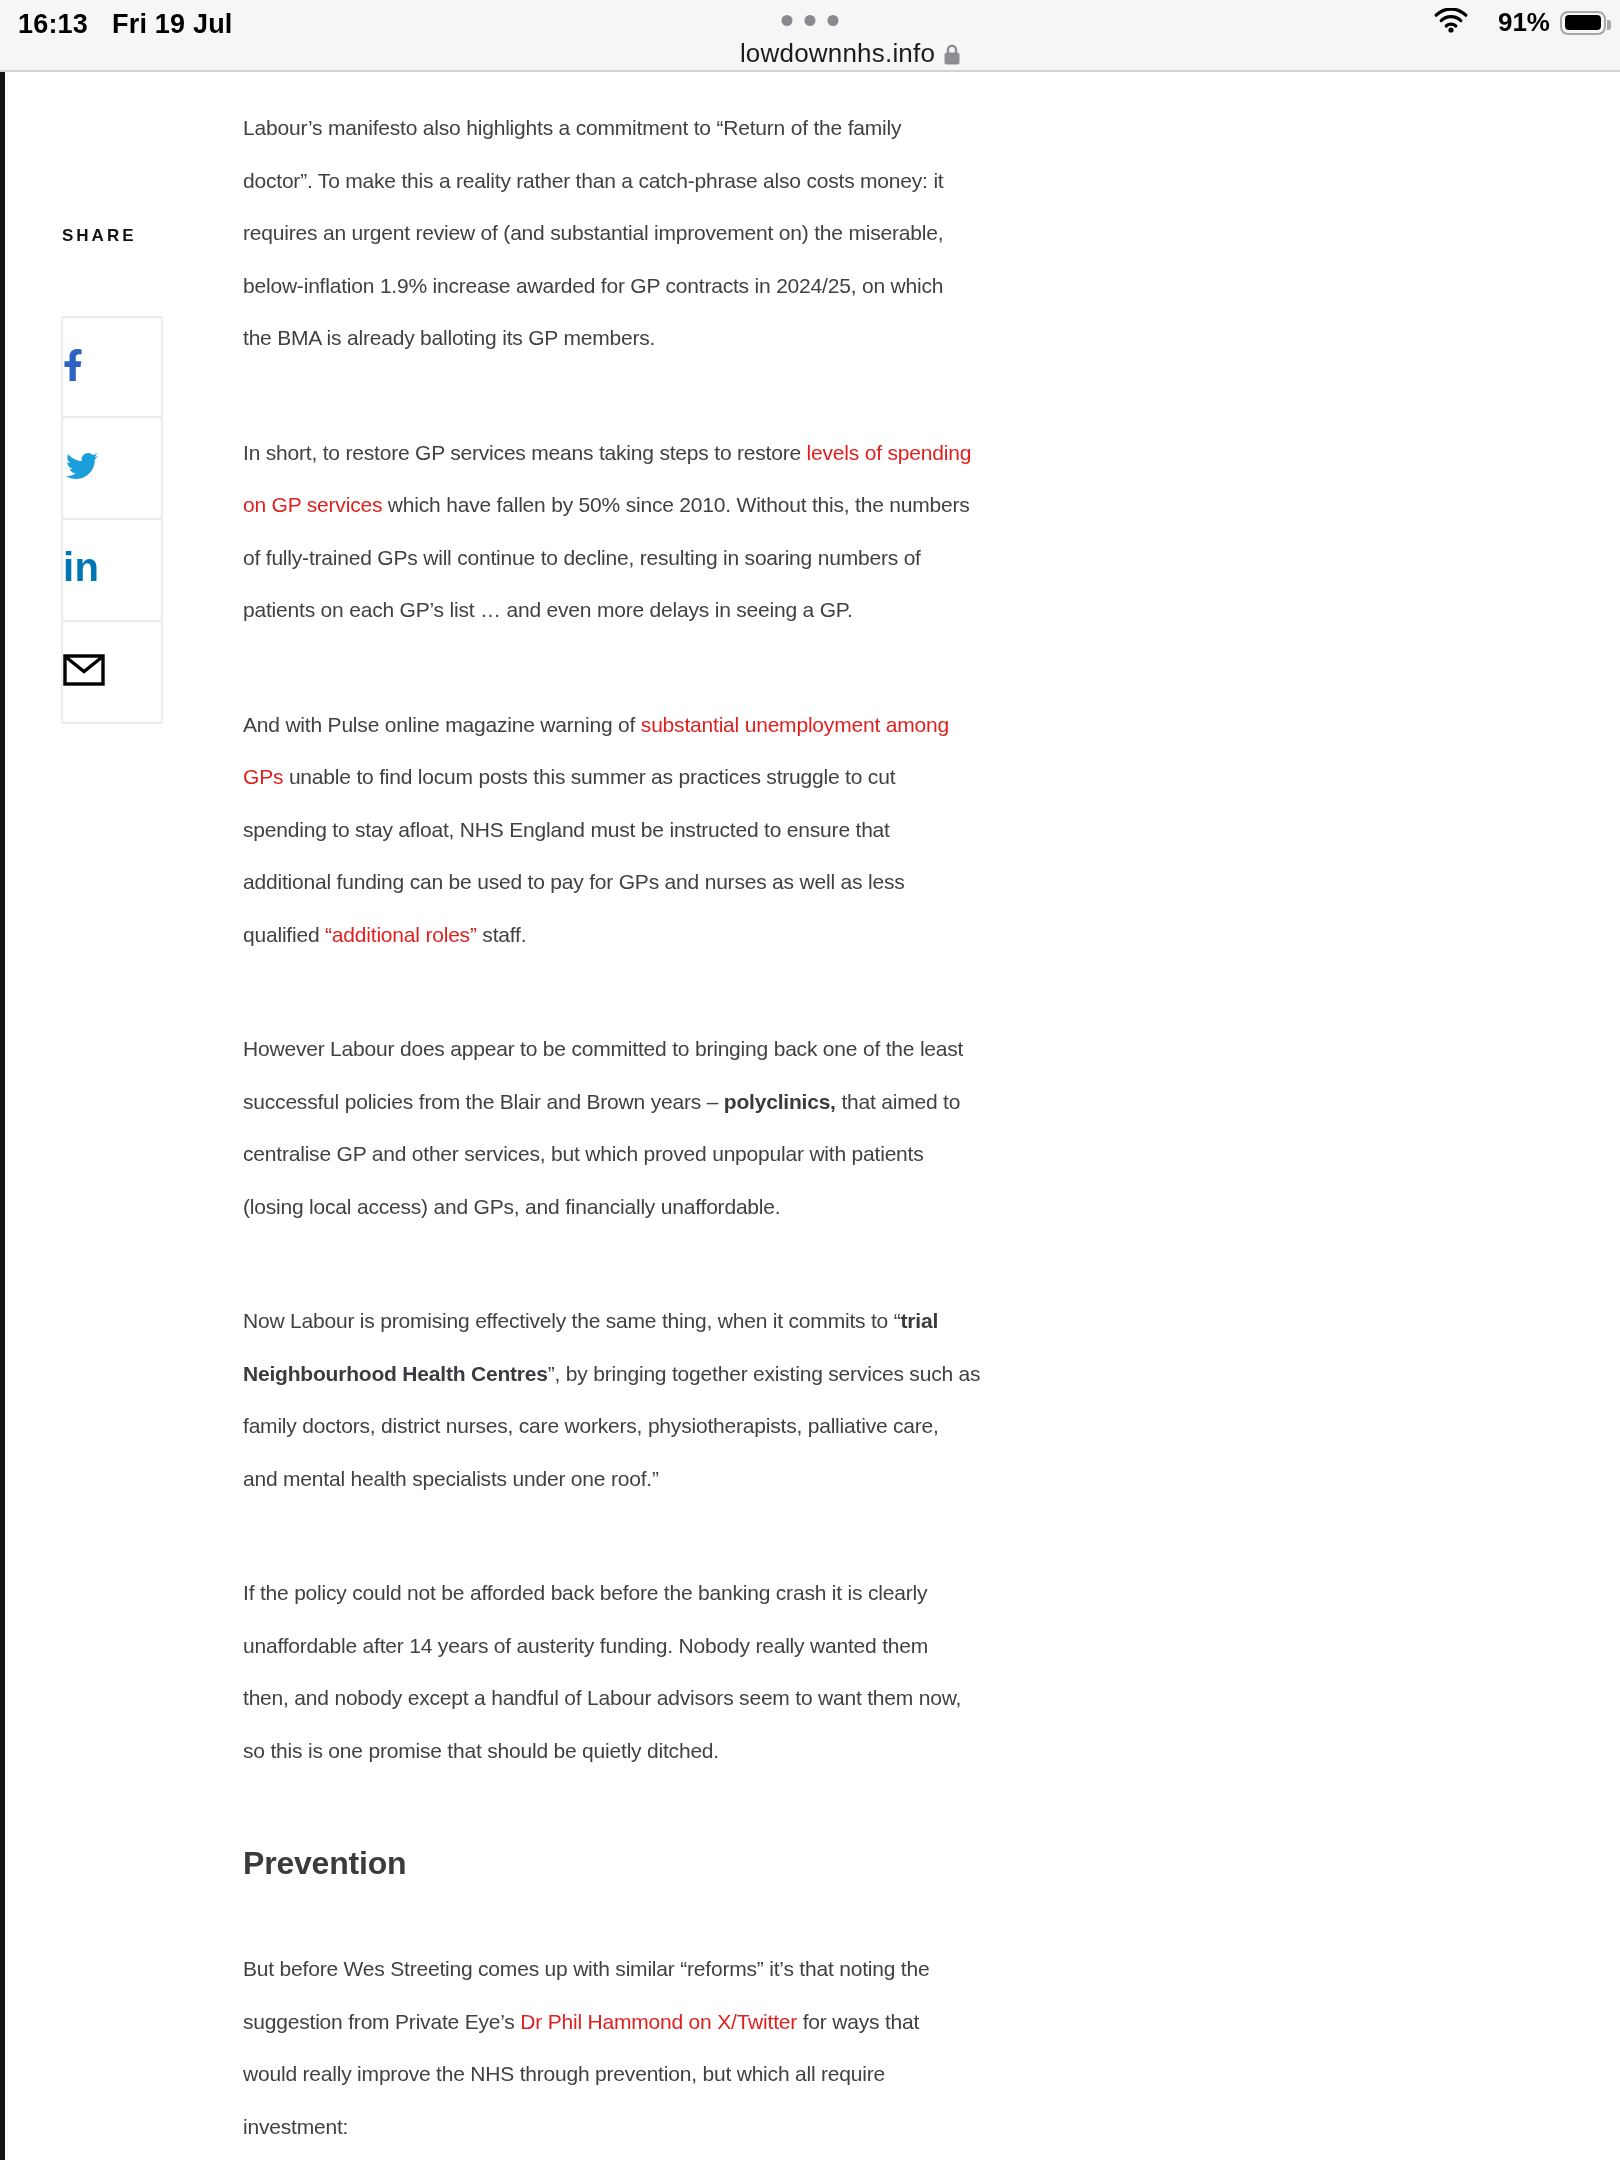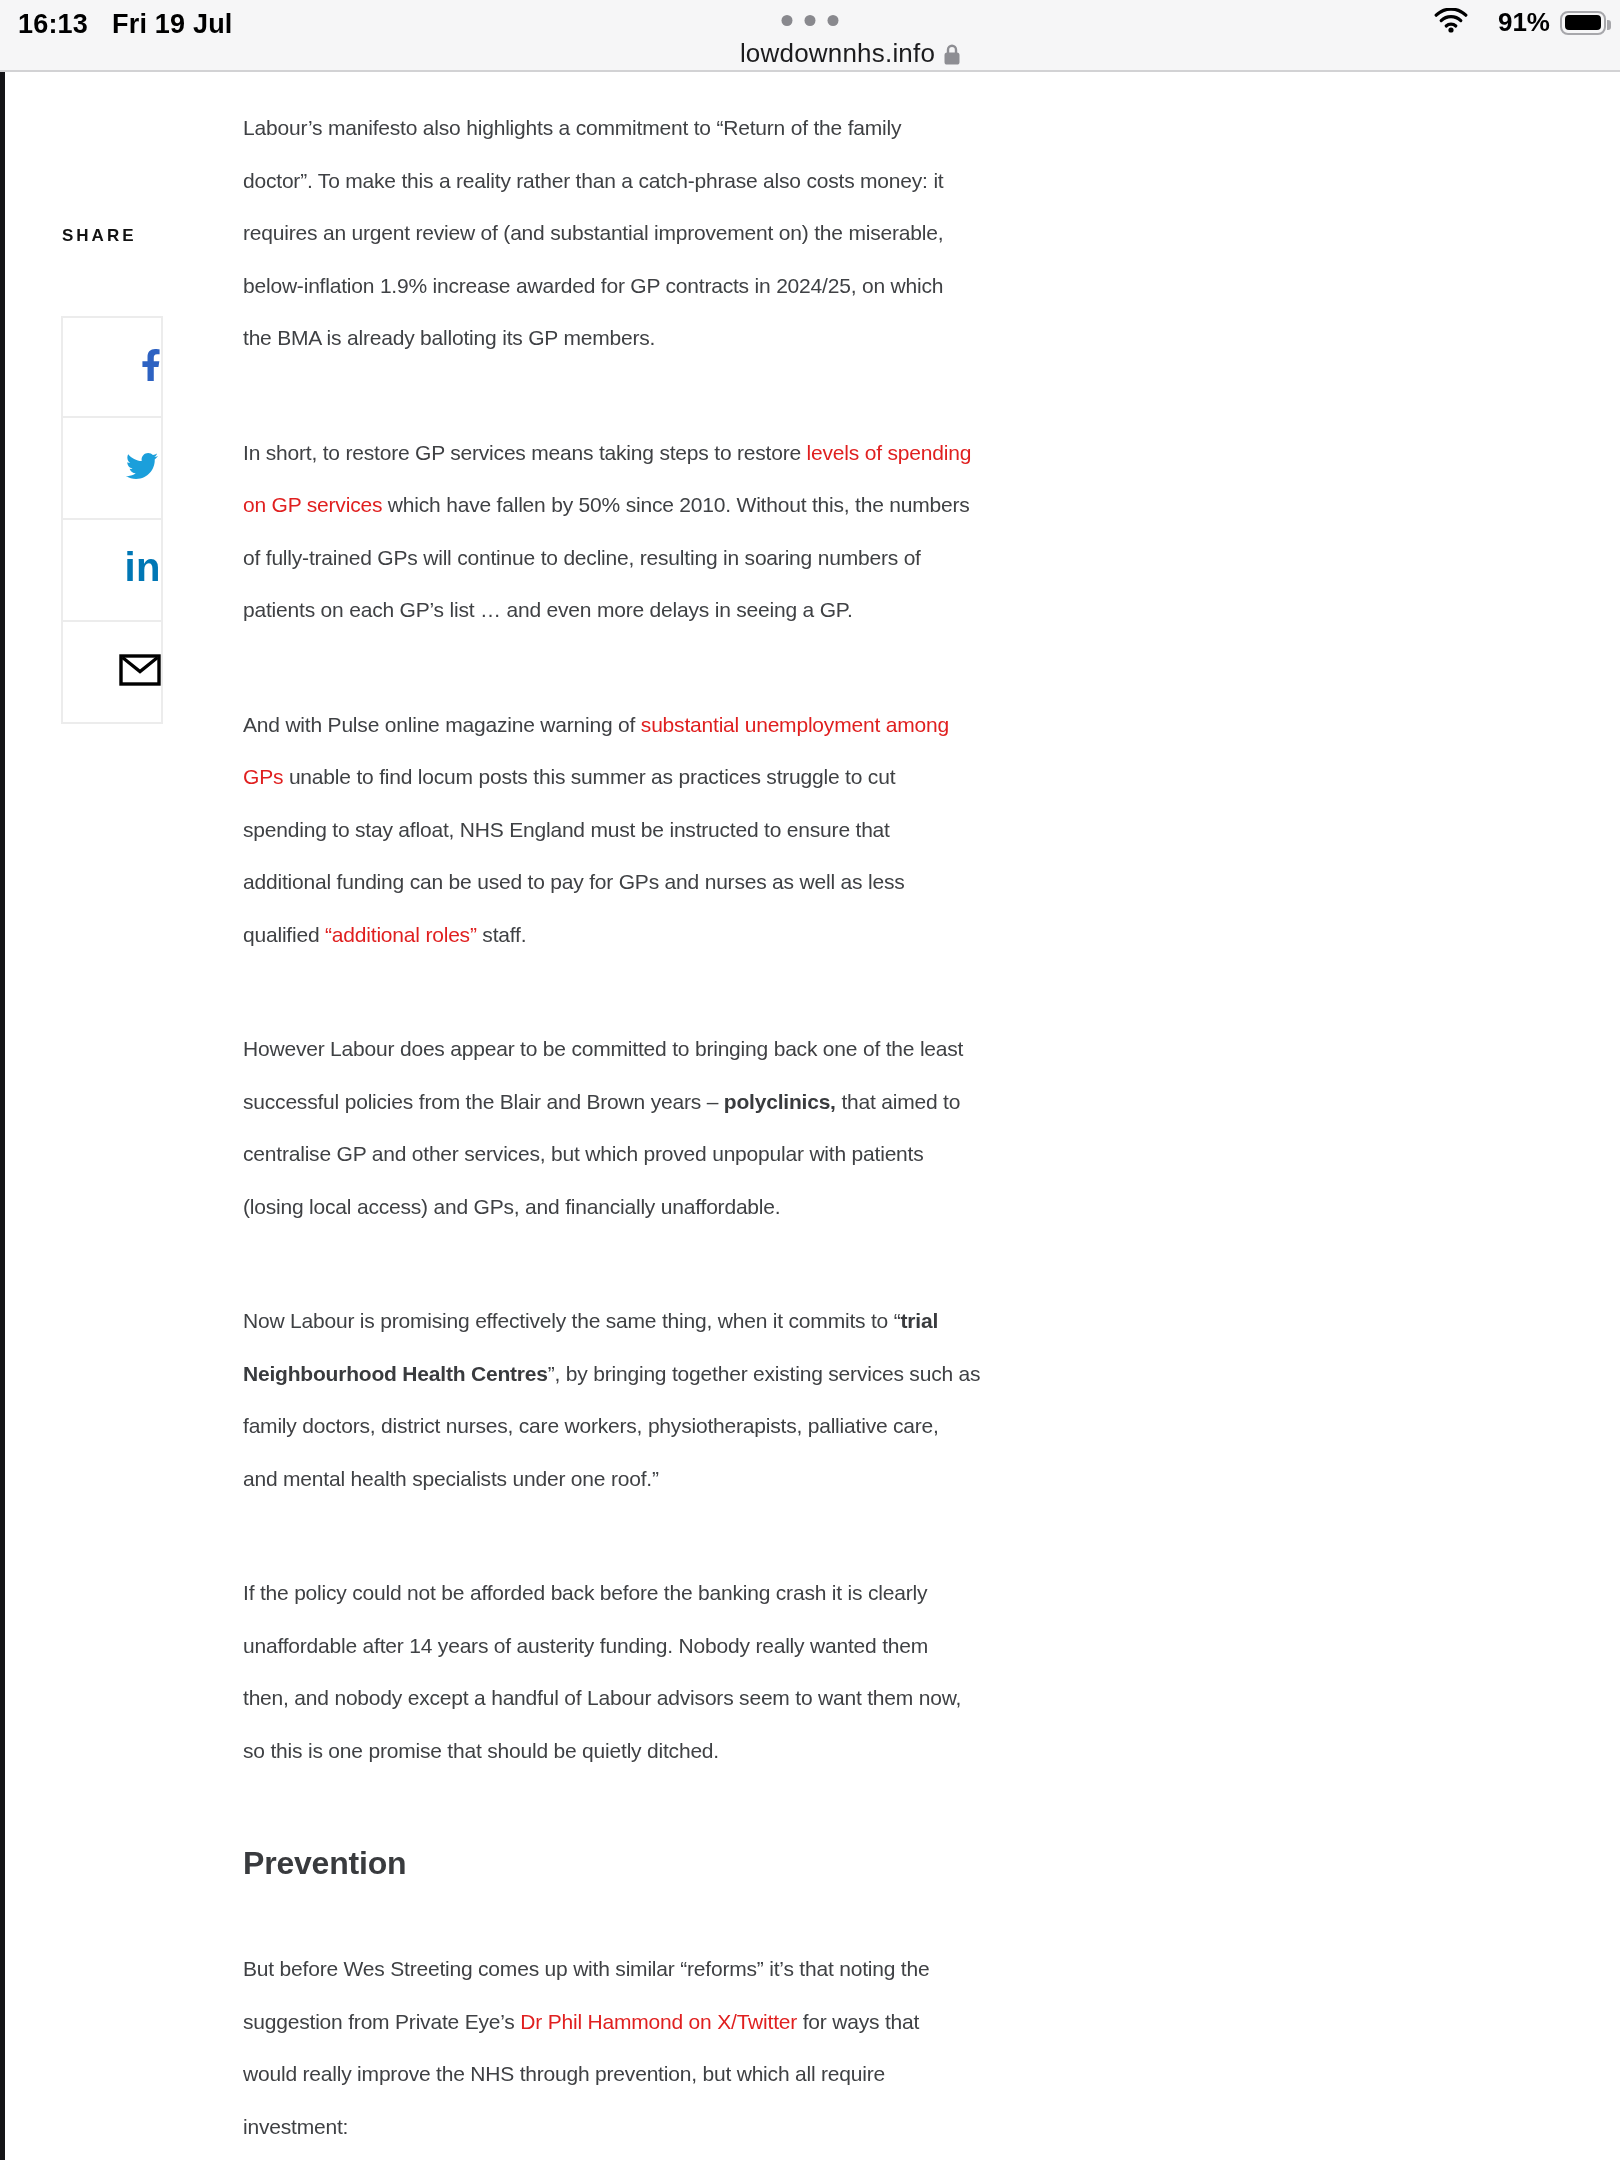--- a/index.html
+++ b/index.html
@@ -54,21 +54,21 @@
   }
 
   
   .share-label{
     position:absolute;left:62px;top:226px;font-size:17px;font-weight:700;
     letter-spacing:3px;color:#121212;
   }
   .share-rail{position:absolute;left:61px;top:316px;width:102px;}
   .share-btn{
     width:102px;height:102px;background:#fff;border:2px solid #ececec;
-    box-sizing:border-box;display:flex;align-items:center;justify-content:flex-end;
+    box-sizing:border-box;display:flex;align-items:center;justify-content:flex-start;
     cursor:pointer;
   }
   .share-btn + .share-btn{border-top:0;}
   .fb-icon{color:#2d62c2;}
   .tw-icon{color:#1b9fdb;}
   .li-glyph{
     font-size:40px;font-weight:700;color:#0077b5;letter-spacing:.5px;
     line-height:1;padding-bottom:6px;
   }
 

